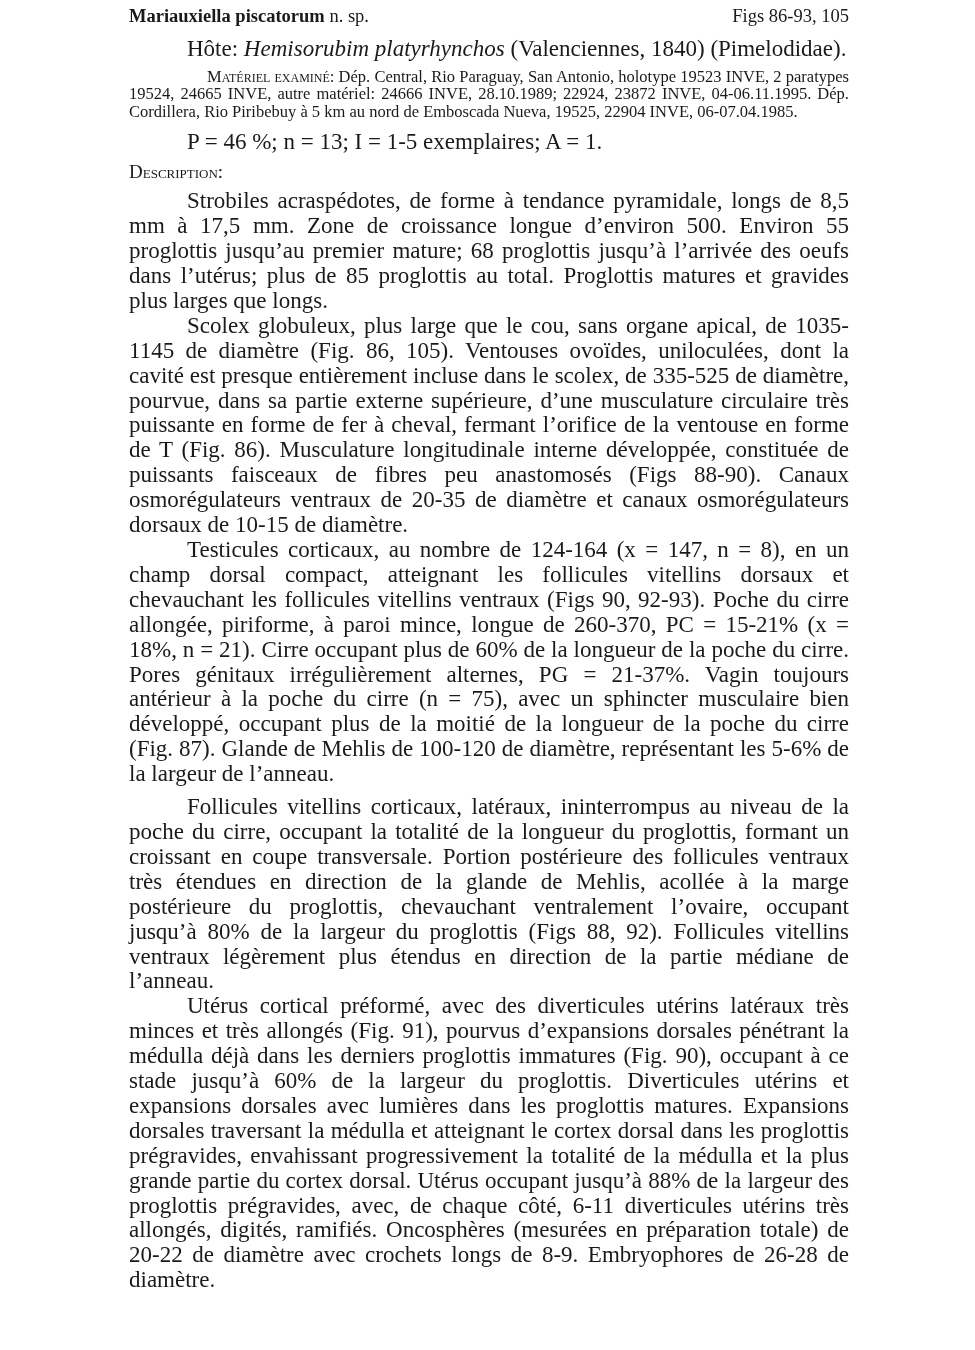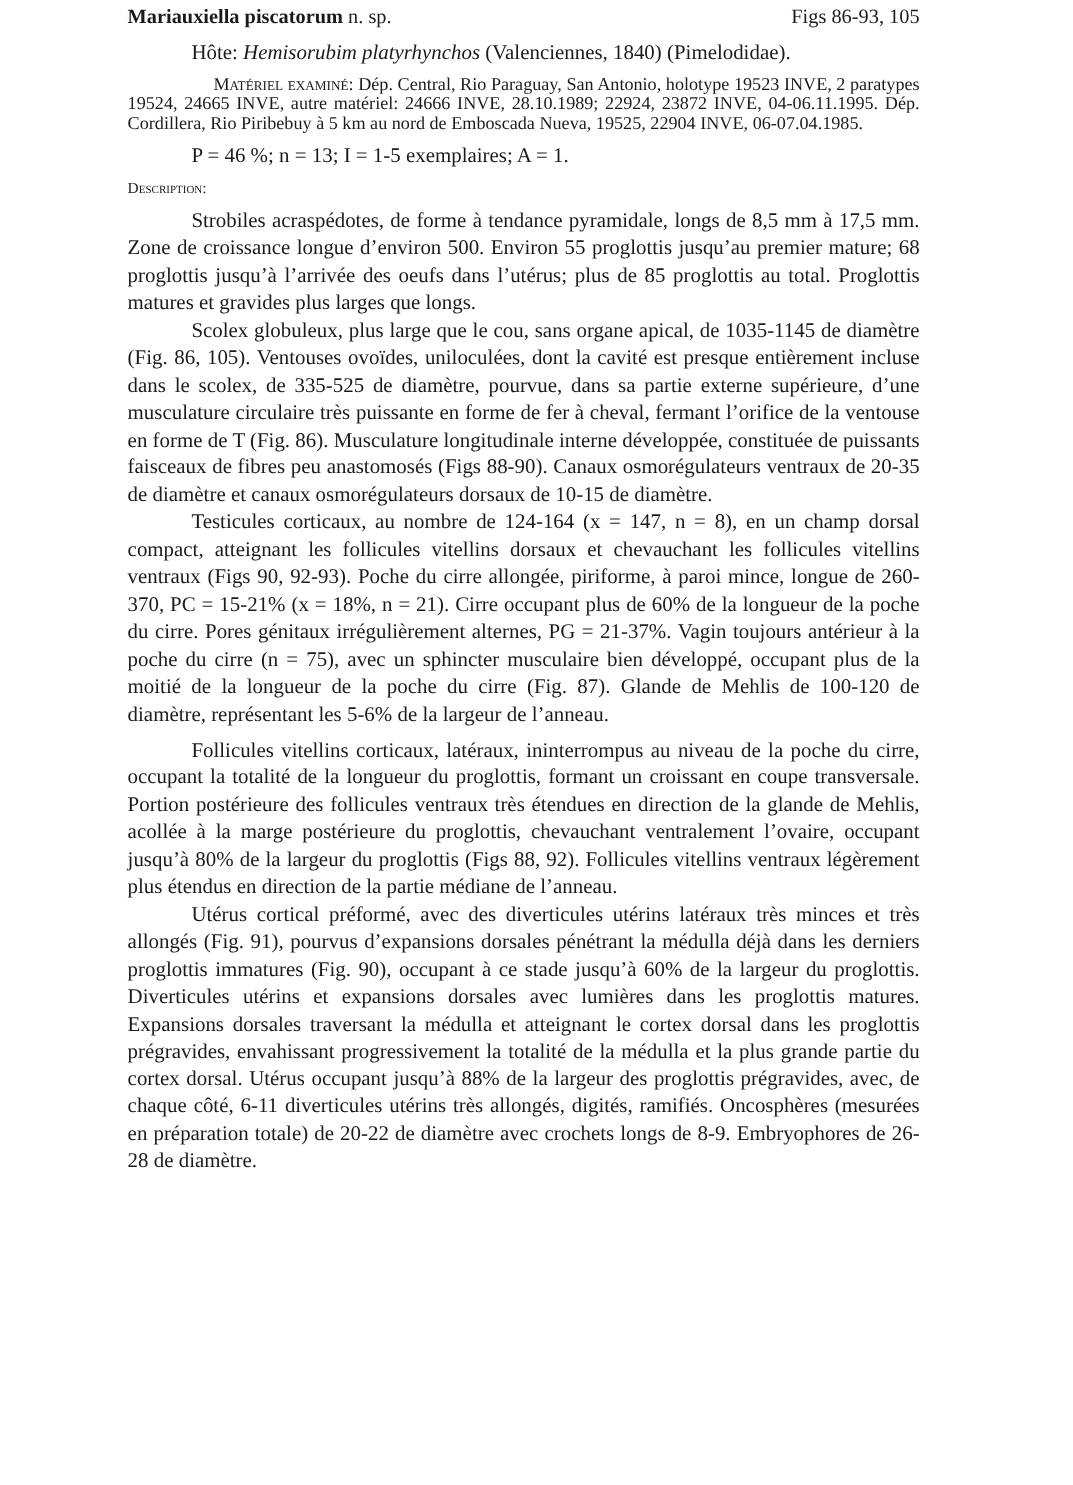--- a/index.html
+++ b/index.html
@@ -10,41 +10,41 @@
     body {
       width: 975px;
       height: 1350px;
       position: relative;
       overflow: hidden;
       font-family: "Liberation Serif", "DejaVu Serif", serif;
       color: #1a1a1a;
     }
     .page {
       position: absolute;
-      left: 116px;
+      left: 129px;
       top: 4px;
       width: 720px;
     }
     .header {
       display: flex;
       justify-content: space-between;
       align-items: baseline;
       font-size: 18.5px;
       line-height: 24px;
       height: 26px;
     }
     .species-name {
       font-weight: bold;
     }
     .nsp {
       font-weight: normal;
     }
     p {
       margin: 0;
-      font-size: 19px;
+      font-size: 23px;
       line-height: 24.9px;
       text-align: justify;
       hyphens: none;
     }
     .indent {
       text-indent: 58px;
     }
     .host {
       margin-top: 7px;
     }
@@ -56,21 +56,21 @@
     .smallcaps {
       font-variant: small-caps;
       margin-left: 20px;
     }
     .stats {
       margin-top: 10px;
     }
     .section-head {
       margin-top: 4px;
       font-variant: small-caps;
-      font-size: 14px;
+      font-size: 19px;
       line-height: 25px;
     }
     .desc-p {
       margin-top: 5px;
     }
     .gap-small {
       margin-top: 0px;
     }
     .gap-medium {
       margin-top: 8px;

